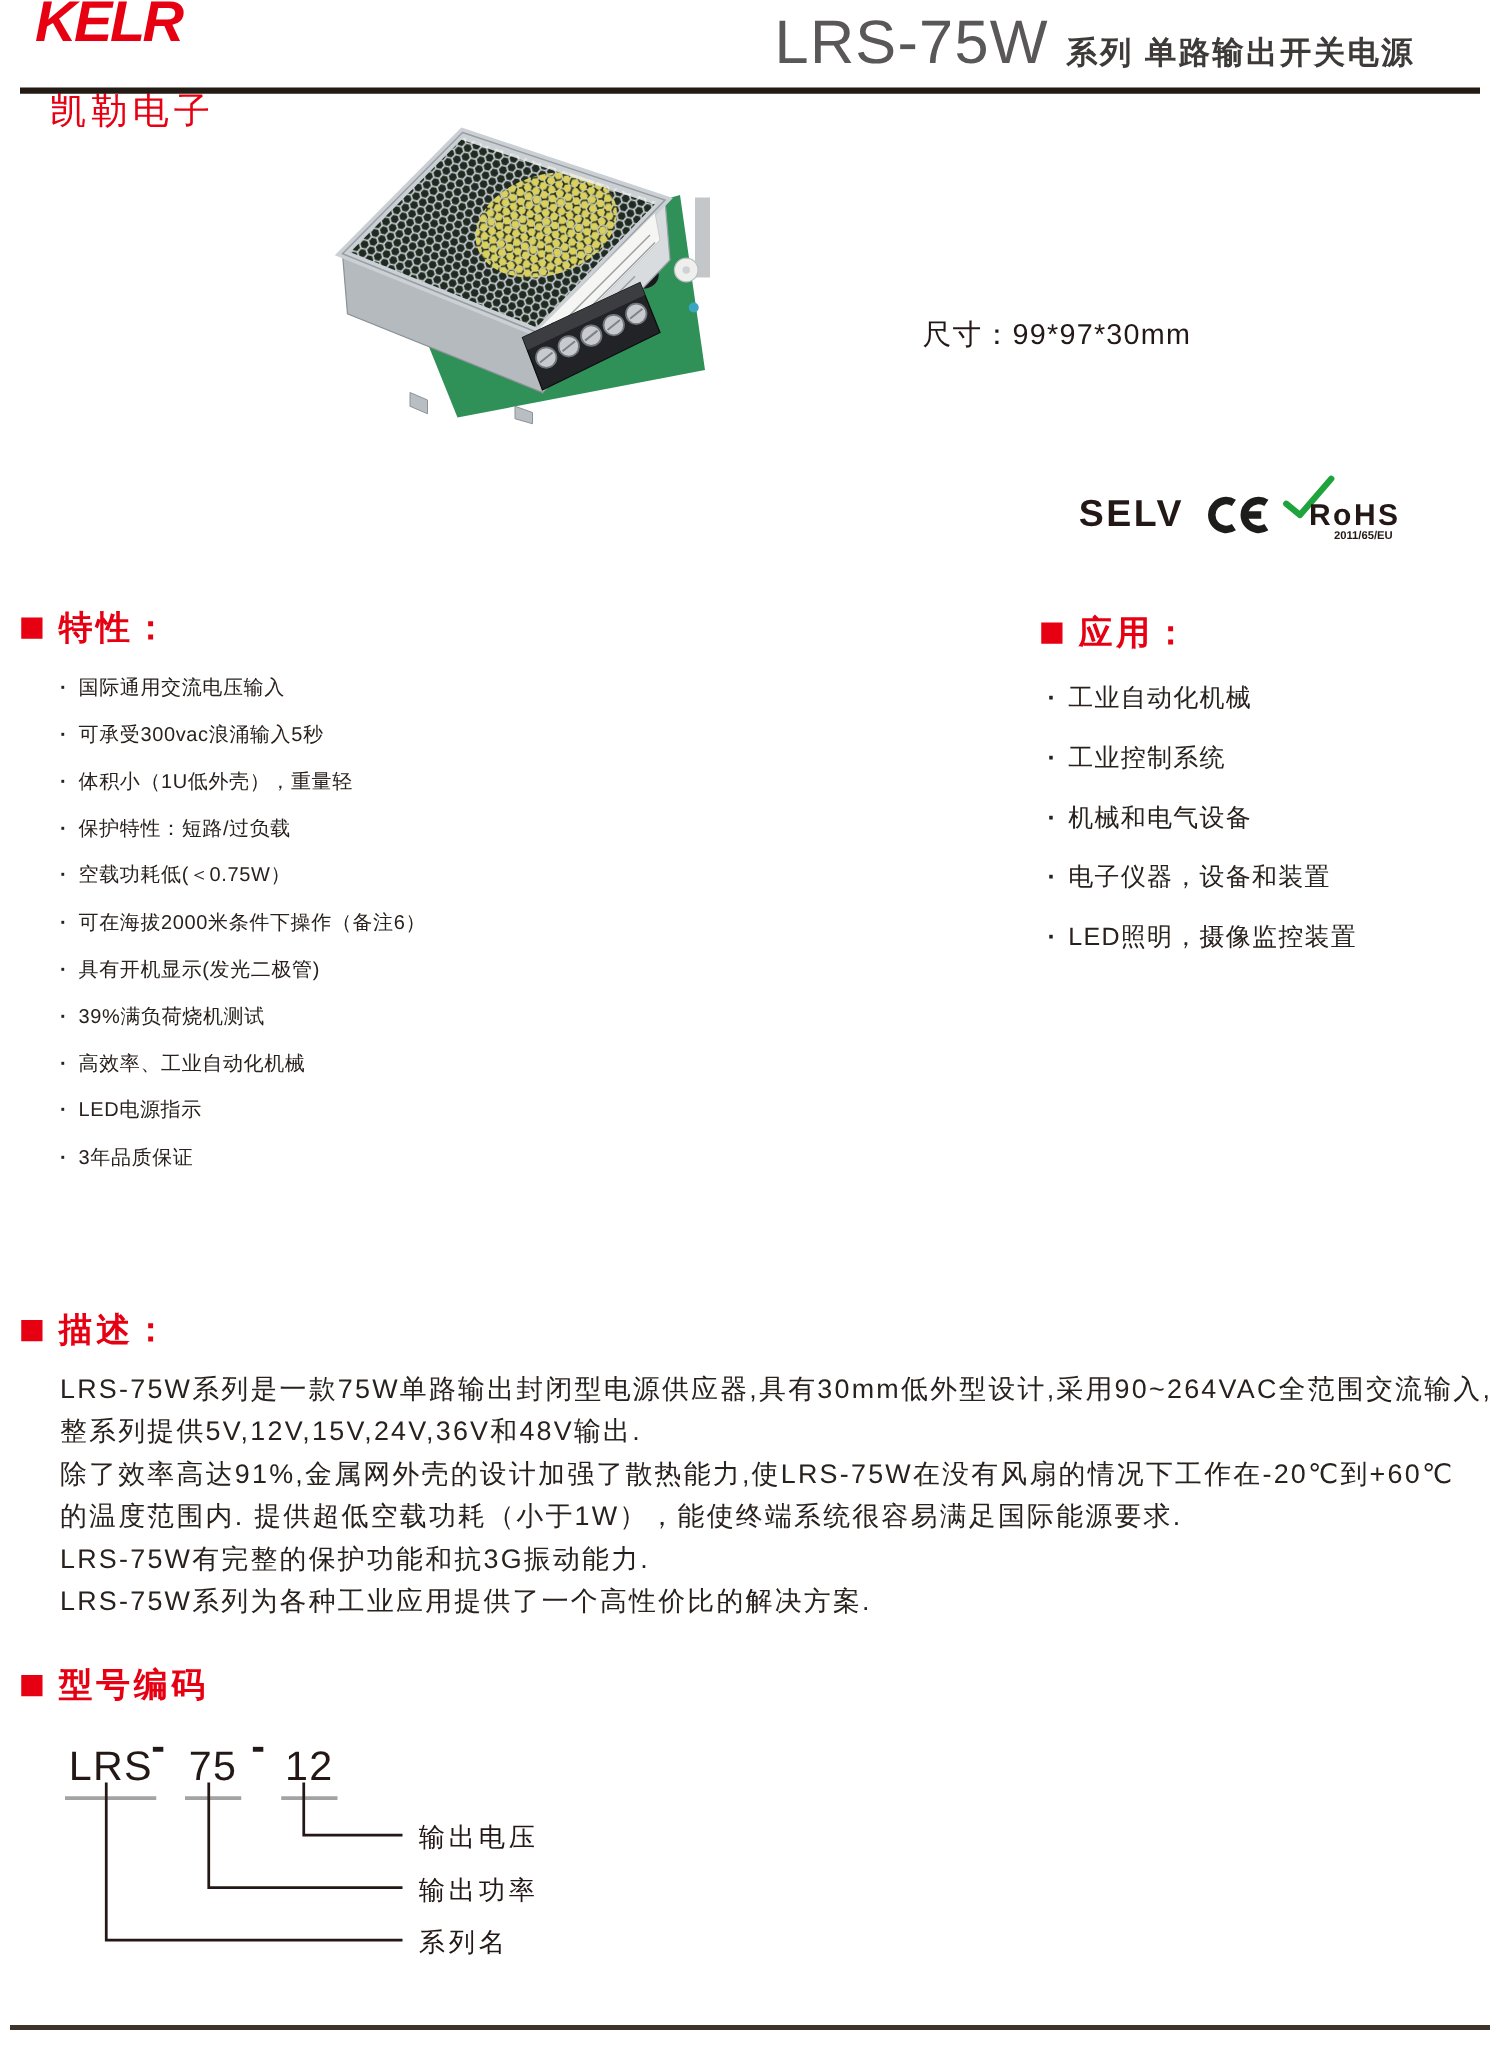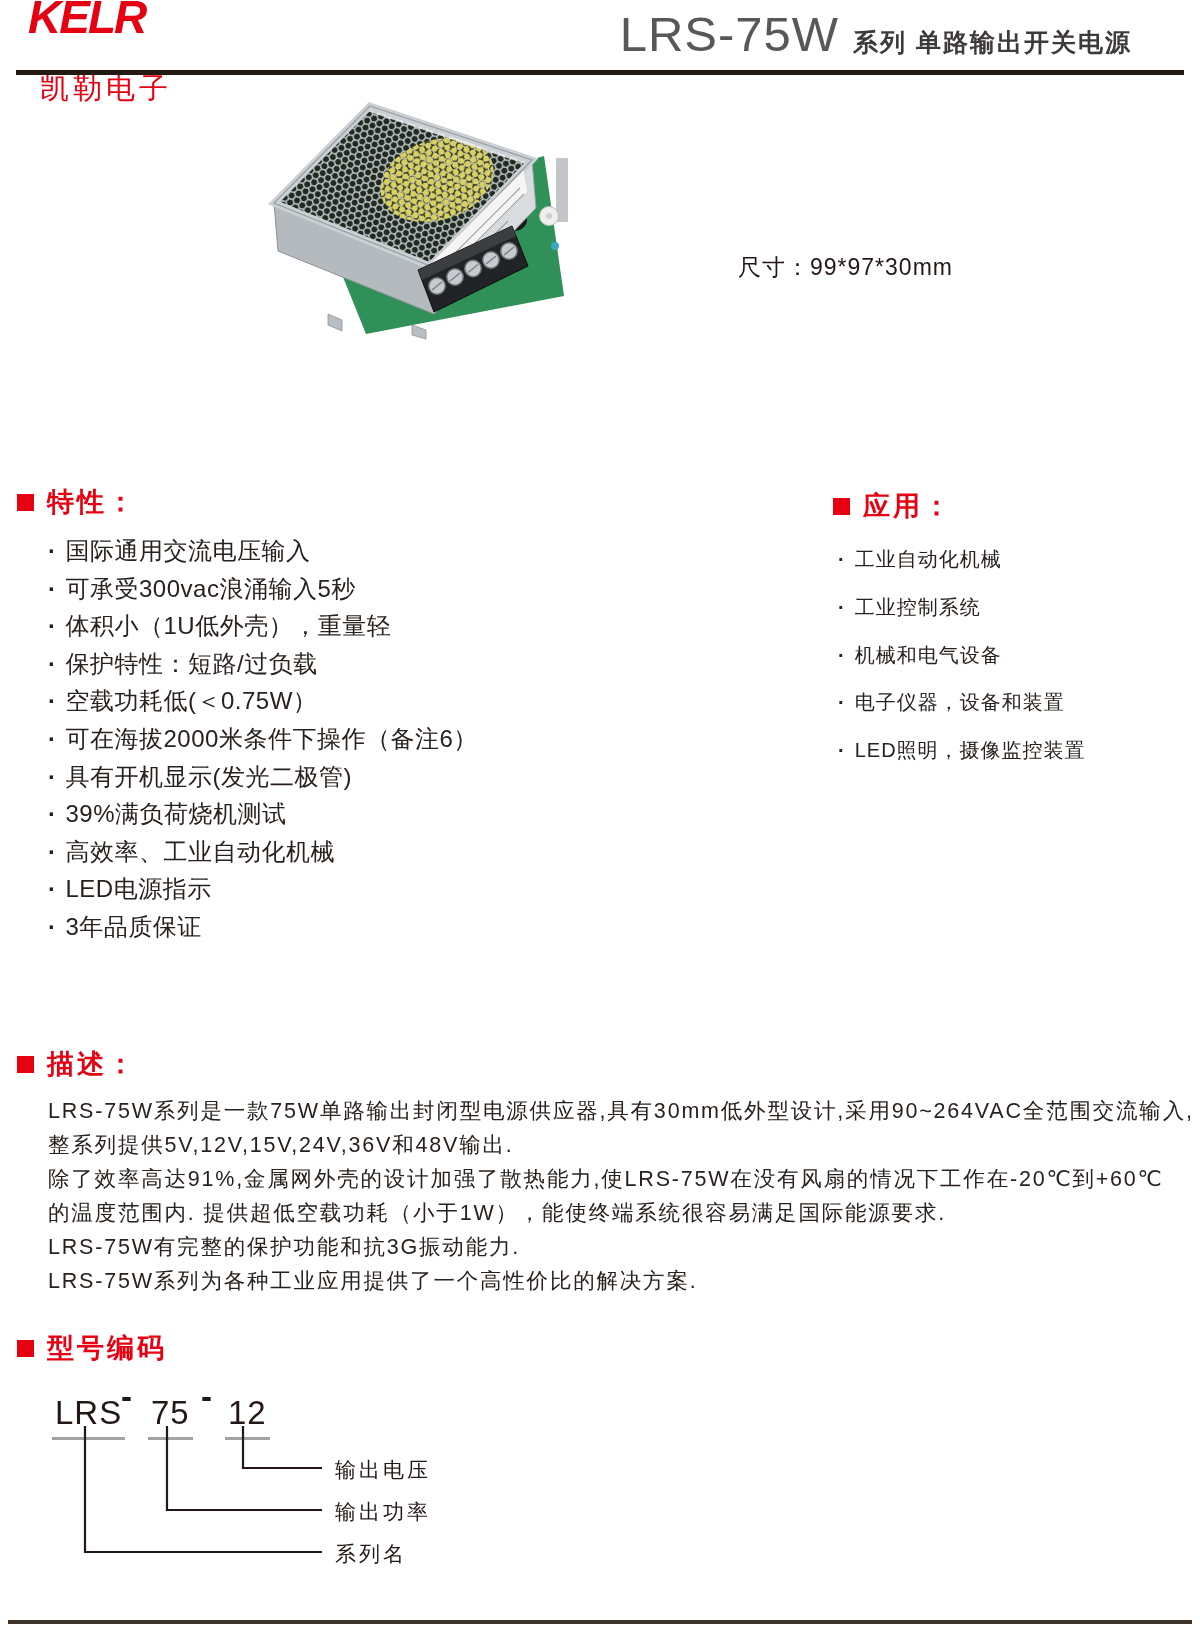--- a/index.html
+++ b/index.html
@@ -30,21 +30,21 @@
   .rohs-sub{position:absolute;left:30px;top:33px;font-size:9px;font-weight:700;color:#231815;}
 
   
   .section-heading{display:flex;align-items:center;gap:13px;}
   .sq{width:17px;height:17px;background:#e60012;flex:none;}
   .section-heading .txt{font-size:27px;font-weight:700;color:#e60012;letter-spacing:3px;}
 
   
   .features{position:absolute;left:17px;top:484px;width:760px;}
   .features .list{margin:12px 0 0 31px;}
-  .feat-item{font-size:24px;color:#29211d;line-height:37.6px;letter-spacing:0.5px;}
+  .feat-item{font-size:16px;color:#29211d;line-height:37.6px;letter-spacing:0.5px;}
   .feat-item::before{content:"·";font-weight:700;margin-right:9px;}
 
   
   .applications{position:absolute;left:833px;top:488px;width:340px;}
   .applications .list{margin:12px 0 0 5px;}
   .app-item{font-size:20px;color:#29211d;line-height:47.8px;letter-spacing:1px;}
   .app-item::before{content:"·";font-weight:700;margin-right:9px;}
 
   
   .description{position:absolute;left:17px;top:1046px;width:1160px;}
@@ -150,20 +150,35 @@
       <line x1="170" y1="190" x2="180" y2="182"></line>
       <line x1="188" y1="181" x2="198" y2="173"></line>
       <line x1="206" y1="172.5" x2="216" y2="164.5"></line>
       <line x1="224" y1="164" x2="234" y2="156"></line>
       <line x1="242" y1="155" x2="252" y2="147"></line>
     </g>
   </svg>
 
   <div class="dimensions">尺寸：99*97*30mm</div>
 
+  <div class="certs">
+    <span class="selv">SELV</span>
+    <svg class="ce-mark" width="54" height="34" viewBox="0 0 54 34" aria-hidden="true">
+      <path d="M22.1,7.3 A11.5,11.5 0 1 0 22.1,26.7" fill="none" stroke="#1d1d1b" stroke-width="6"></path>
+      <path d="M48.1,7.3 A11.5,11.5 0 1 0 48.1,26.7" fill="none" stroke="#1d1d1b" stroke-width="6"></path>
+      <path d="M31,17 H44" fill="none" stroke="#1d1d1b" stroke-width="6"></path>
+    </svg>
+    <div class="rohs">
+      <svg class="rohs-check" width="44" height="38" viewBox="0 0 44 38" aria-hidden="true">
+        <path d="M4,24 L15,33 L40,4" fill="none" stroke="#1fa33c" stroke-width="5" stroke-linecap="round" stroke-linejoin="round"></path>
+      </svg>
+      <span class="rohs-text">RoHS</span>
+      <span class="rohs-sub">2011/65/EU</span>
+    </div>
+  </div>
 
   <section class="features">
     <div class="section-heading">
       <span class="sq"></span>
       <span class="txt">特性：</span>
     </div>
     <div class="list">
       <div class="feat-item">国际通用交流电压输入</div>
       <div class="feat-item">可承受300vac浪涌输入5秒</div>
       <div class="feat-item">体积小（1U低外壳），重量轻</div>

